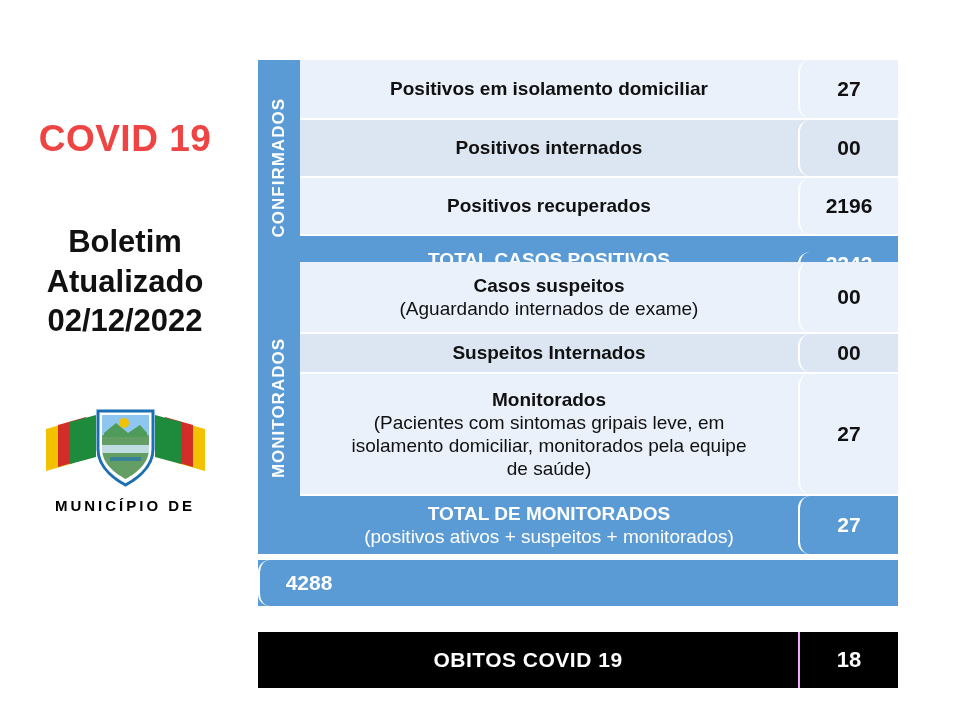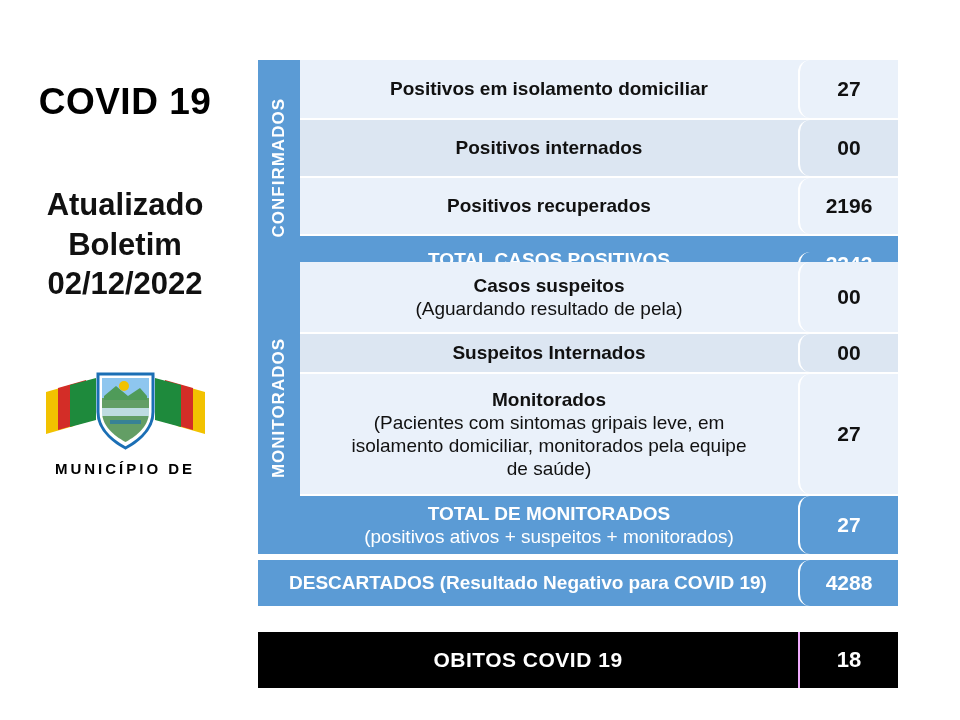--- a/index.html
+++ b/index.html
@@ -18,24 +18,24 @@
   
   .left-col {
     position: absolute;
     left: 0; top: 0;
     width: 250px; height: 720px;
     display: flex;
     flex-direction: column;
     align-items: center;
   }
   .title-covid {
-    margin-top: 81px;
+    margin-top: 118px;
     font-size: 37px;
     font-weight: bold;
-    color: #000000;
+    color: #ef4444;
     letter-spacing: 0.5px;
     text-align: center;
   }
   .subtitle {
     margin-top: 62px;
     font-size: 31px;
     font-weight: bold;
     color: #111111;
     line-height: 1.28;
     text-align: center;
@@ -154,22 +154,22 @@
 </style>
 </head>
 <body>
 
 <div class="page">
 
   <div class="left-col">
     <div class="title-covid">COVID 19</div>
 
     <div class="subtitle">
+      <div>Boletim</div>
       <div>Atualizado</div>
-      <div>Boletim</div>
       <div>02/12/2022</div>
     </div>
 
     <div class="logo-wrap">
       <div class="crest">
         <svg width="175" height="90" viewBox="0 0 175 90" xmlns="http://www.w3.org/2000/svg">
 
           <path d="M8,28 L36,20 L36,62 L8,70 Z" fill="#f2c200"></path>
           <path d="M20,24 L48,16 L48,58 L20,66 Z" fill="#d32d27"></path>
           <path d="M32,21 L58,14 L58,56 L32,63 Z" fill="#1e8a3c"></path>
@@ -223,21 +223,21 @@
   <div class="tbl" id="tbl-monitorados">
     <div class="side-label">
       <span>MONITORADOS</span>
     </div>
     <div class="rows">
 
       <div class="row bg-light" style="height:70px">
         <div class="cell-label">
           <div>
             <div>Casos suspeitos</div>
-            <div class="sub-line">(Aguardando resultado de pela)</div>
+            <div class="sub-line">(Aguardando internados de exame)</div>
           </div>
         </div>
         <div class="cell-value divider-v">00</div>
       </div>
 
       <div class="row bg-mid" style="height:40px">
         <div class="cell-label">Suspeitos Internados</div>
         <div class="cell-value divider-v">00</div>
       </div>
 
@@ -260,21 +260,20 @@
         </div>
         <div class="cell-value divider-v">27</div>
       </div>
 
     </div>
   </div>
 
   <div class="tbl" style="left:258px; top:560px; width:640px; height:46px;">
     <div class="rows">
       <div class="row bg-accent" style="height:46px">
-        <div class="cell-label">DESCARTADOS (Resultado Negativo para COVID 19)</div>
         <div class="cell-value divider-v">4288</div>
       </div>
     </div>
   </div>
 
   <div id="tbl-obitos">
     <div class="cell-label">OBITOS COVID 19</div>
     <div class="cell-value">18</div>
   </div>
 

